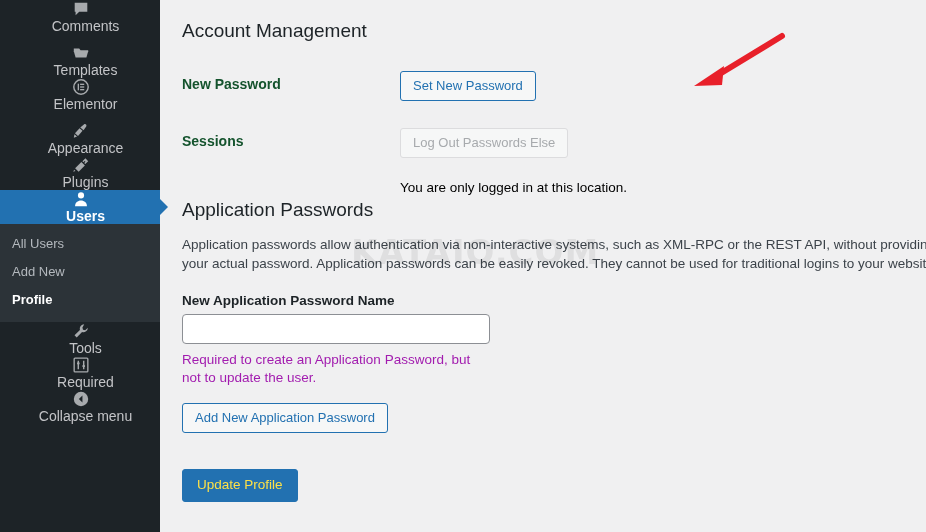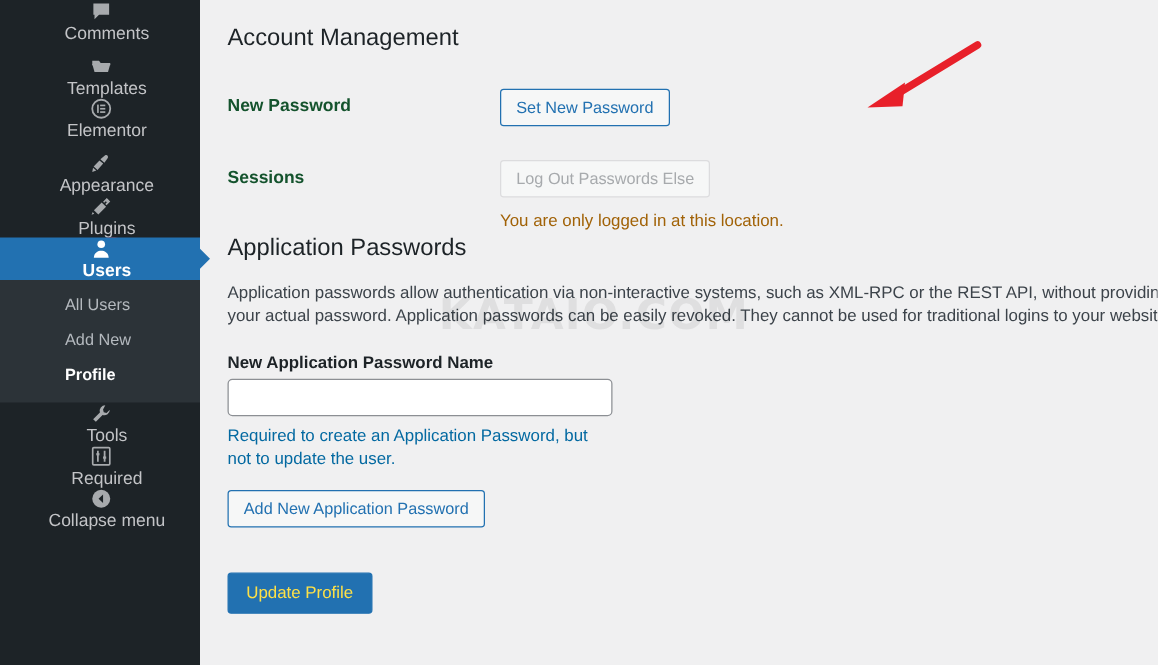--- a/index.html
+++ b/index.html
@@ -78,21 +78,20 @@
     background: #2c3338;
     padding: 6px 0 8px 0;
   }
   .submenu-item {
     display: block;
     padding: 5px 0 5px 12px;
     font-size: 13px;
     color: #b4b9be;
     line-height: 18px;
     white-space: nowrap;
-    margin-left: 40px;
   }
   .submenu-item.current {
     color: #fff;
     font-weight: bold;
   }
   .badge {
     display: inline-flex;
     align-items: center;
     justify-content: center;
     min-width: 17px;
@@ -168,22 +167,22 @@
   }
   .btn-primary {
     background: #2271b1;
     border: 1px solid #2271b1;
     color: #fde047;
     padding: 8px 14px 9px 14px;
     font-size: 13.5px;
   }
   .helper {
     font-size: 13.5px;
-    color: #a16207;
-    margin-top: 10px;
+    color: #000000;
+    margin-top: 21px;
     line-height: 18px;
   }
 
   .ap-title {
     margin-top: 34px;
   }
   .ap-desc {
     font-size: 13.5px;
     color: #3c434a;
     line-height: 19px;
@@ -206,21 +205,21 @@
     border: 1px solid #8c8f94;
     border-radius: 4px;
     background: #fff;
     font-size: 14px;
     color: #2c3338;
     font-family: "Liberation Sans", sans-serif;
     outline: none;
   }
   .input-help {
     font-size: 13.5px;
-    color: #0369a1;
+    color: #a21caf;
     line-height: 18px;
     margin-top: 7px;
     width: 310px;
   }
   .add-btn-wrap { margin-top: 16px; }
   .update-btn-wrap { margin-top: 36px; }
 
   
   .watermark {
     position: absolute;

